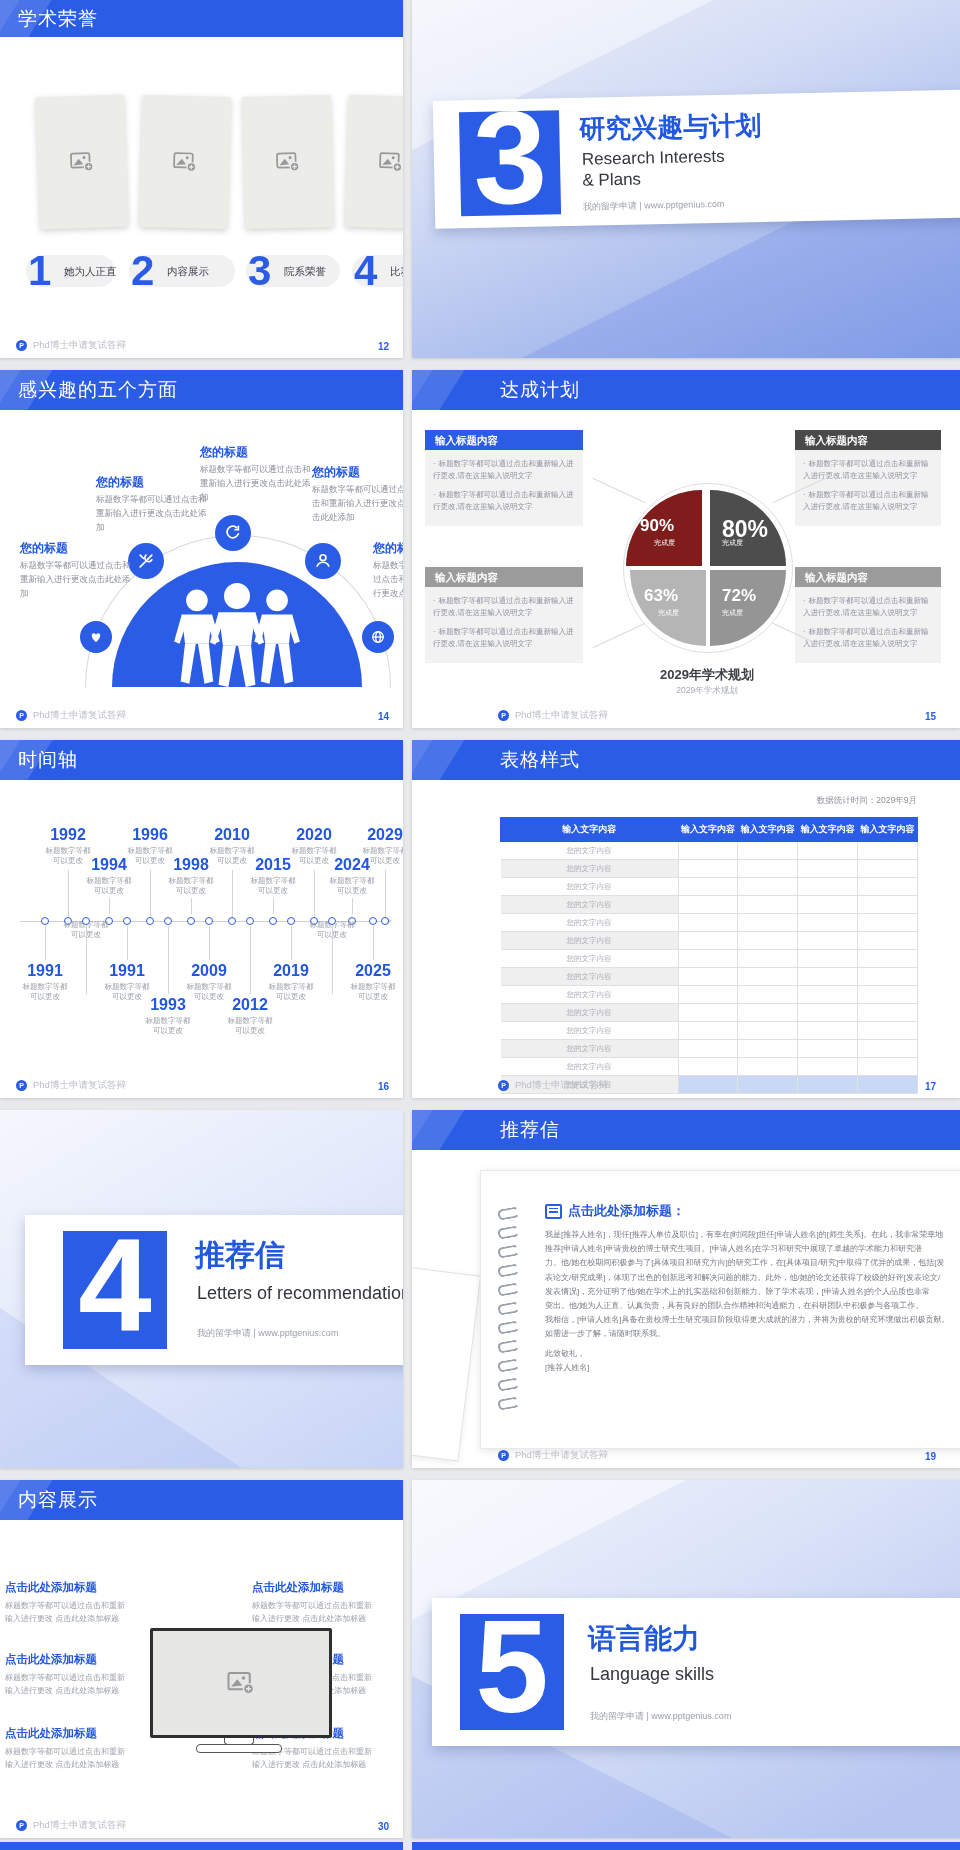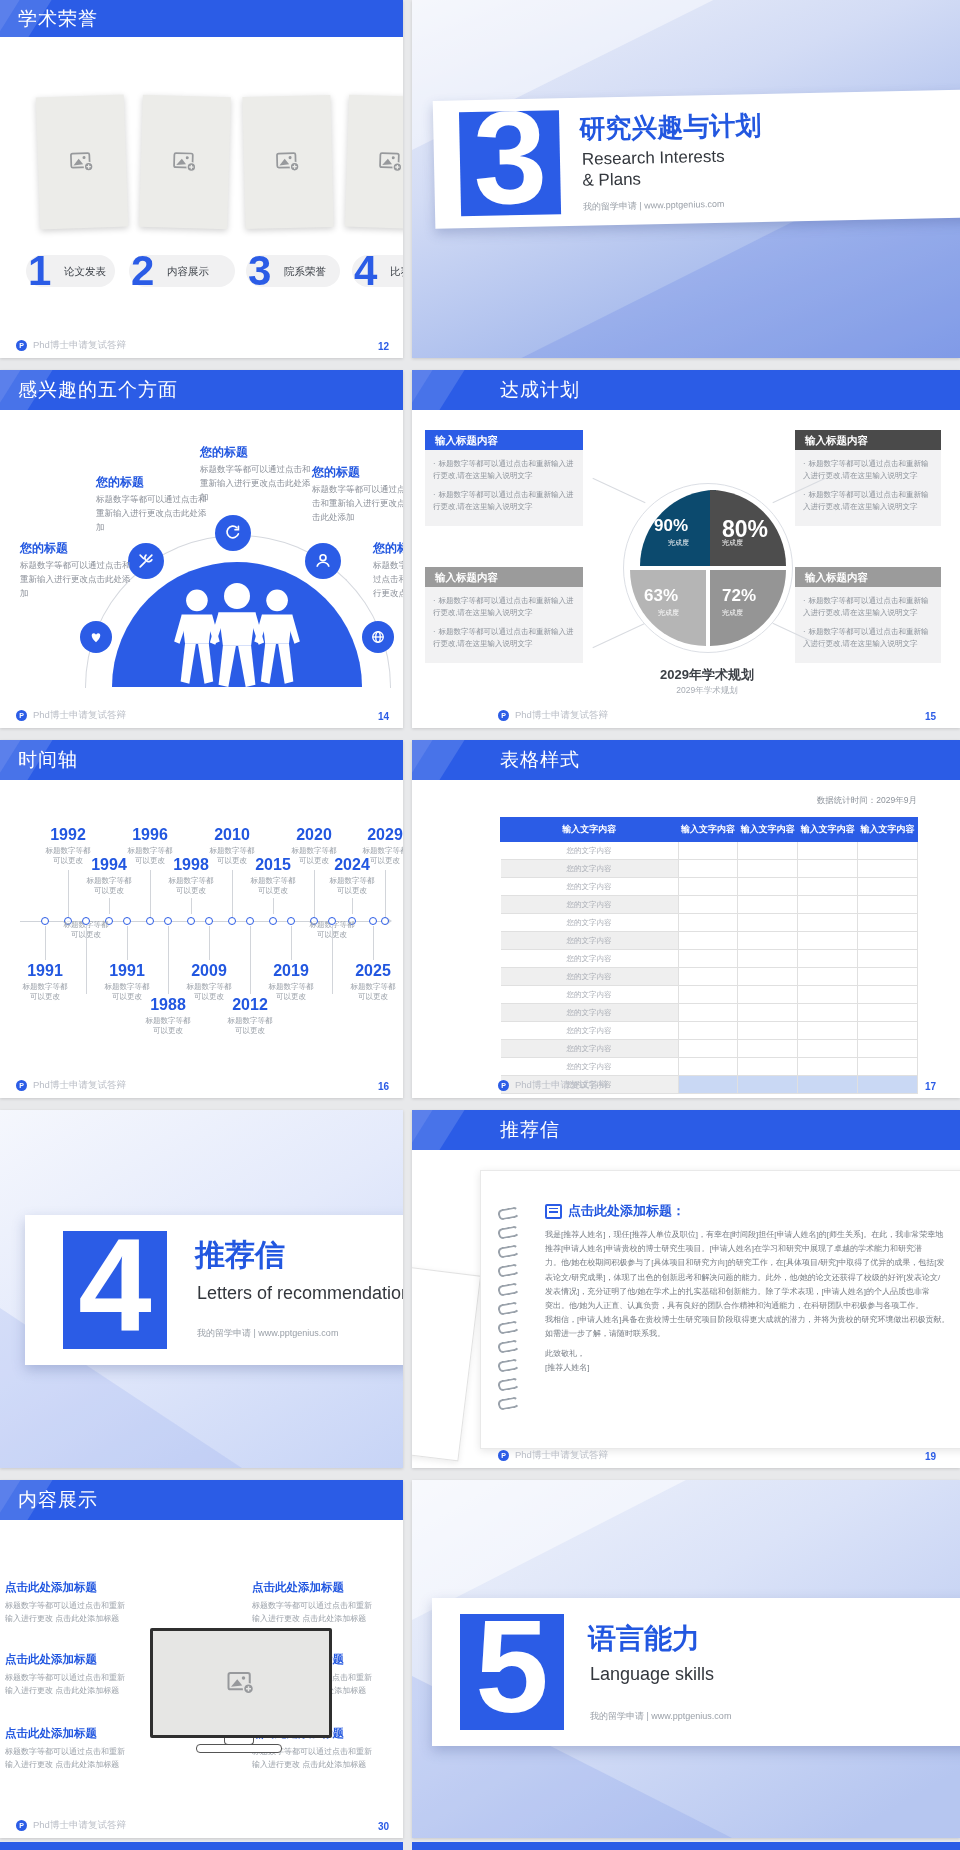--- a/index.html
+++ b/index.html
@@ -157,21 +157,21 @@
         <rect x="2" y="4" width="17" height="13" rx="1.5" fill="none" stroke="#97999c" stroke-width="1.6"></rect>
         <circle cx="14" cy="8" r="1.4" fill="#97999c"></circle>
         <path d="M4 15 L9 9 L13 14 Z" fill="#97999c"></path>
         <circle cx="18" cy="16.5" r="4" fill="#97999c" stroke="#ecece9" stroke-width="1.2"></circle>
         <path d="M18 14.5 v4 M16 16.5 h4" stroke="#ecece9" stroke-width="1.2"></path>
       </svg>
   </div>
 
   <div class="pill" style="left:26px;top:255px;width:89px">
     <span class="bignum">1</span>
-    <span class="plabel">论文发表</span>
+    <span class="plabel">她为人正直</span>
   </div>
   <div class="pill" style="left:129px;top:255px;width:106px">
     <span class="bignum">2</span>
     <span class="plabel">内容展示</span>
   </div>
   <div class="pill" style="left:246px;top:255px;width:94px">
     <span class="bignum">3</span>
     <span class="plabel">院系荣誉</span>
   </div>
   <div class="pill" style="left:352px;top:255px;width:92px">
@@ -315,21 +315,21 @@
       <p>标题数字等都可以通过点击和重新输入进行更改,请在这里输入说明文字</p>
     </div>
   </div>
 
   <div class="pline" style="left:178px;top:120px;transform:rotate(25deg)"></div>
   <div class="pline" style="left:178px;top:265px;transform:rotate(-25deg)"></div>
   <div class="pline" style="left:358px;top:120px;transform:rotate(-25deg)"></div>
   <div class="pline" style="left:358px;top:265px;transform:rotate(25deg)"></div>
 
   <div class="pie">
-    <div class="q" style="left:16px;top:6px;background:#0c4a6e;border-radius:76px 0 0 0">
+    <div class="q" style="left:2px;top:6px;background:#7f1d1d;border-radius:76px 0 0 0">
       <span class="v" style="left:14px;top:26px;font-size:17px">90%</span>
       <span class="u" style="left:28px;top:48px">完成度</span>
     </div>
     <div class="q" style="left:86px;top:6px;background:#4d4d4d;border-radius:0 76px 0 0">
       <span class="v" style="left:12px;top:26px;font-size:23px">80%</span>
       <span class="u" style="left:12px;top:48px">完成度</span>
     </div>
     <div class="q" style="left:6px;top:86px;background:#b5b5b5;border-radius:0 0 0 76px">
       <span class="v" style="left:14px;top:16px;font-size:17px">63%</span>
       <span class="u" style="left:28px;top:38px">完成度</span>
@@ -445,21 +445,21 @@
     </div>
 
   <div class="tl-y b2" style="left:86px">
     <i class="dot"></i>
       <i class="stem"></i>
     <div class="yd"><span>标题数字等都</span><br><span>可以更改</span></div>
     </div>
   <div class="tl-y b2" style="left:168px">
     <i class="dot"></i>
       <i class="stem"></i>
-    <div class="yr">1988</div>
+    <div class="yr">1993</div>
     <div class="yd"><span>标题数字等都</span><br><span>可以更改</span></div>
     </div>
   <div class="tl-y b2" style="left:250px">
     <i class="dot"></i>
       <i class="stem"></i>
     <div class="yr">2012</div>
     <div class="yd"><span>标题数字等都</span><br><span>可以更改</span></div>
     </div>
   <div class="tl-y b2" style="left:332px">
     <i class="dot"></i>

